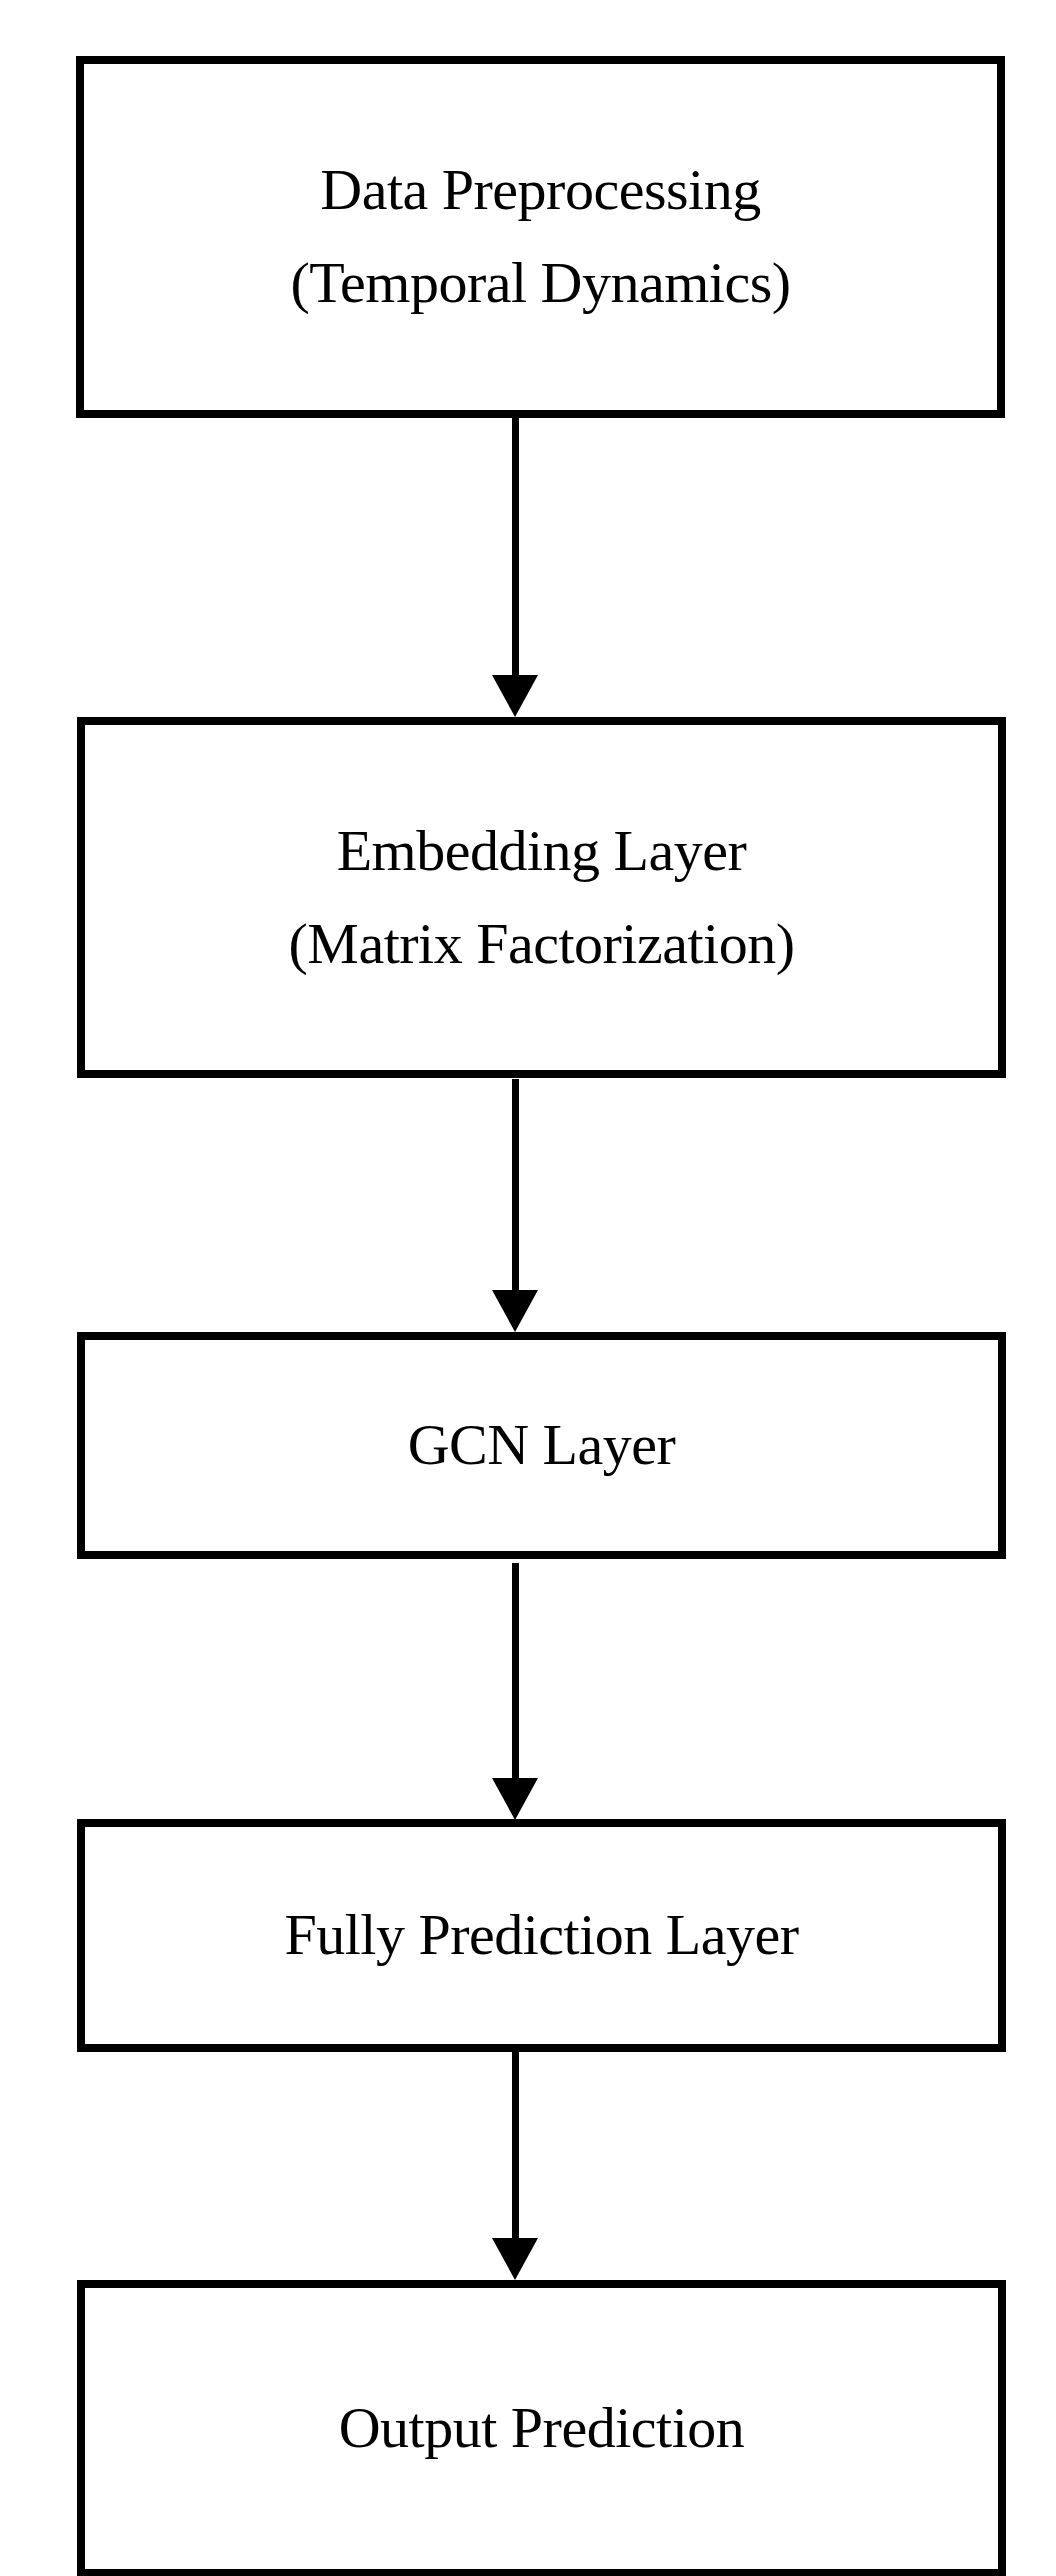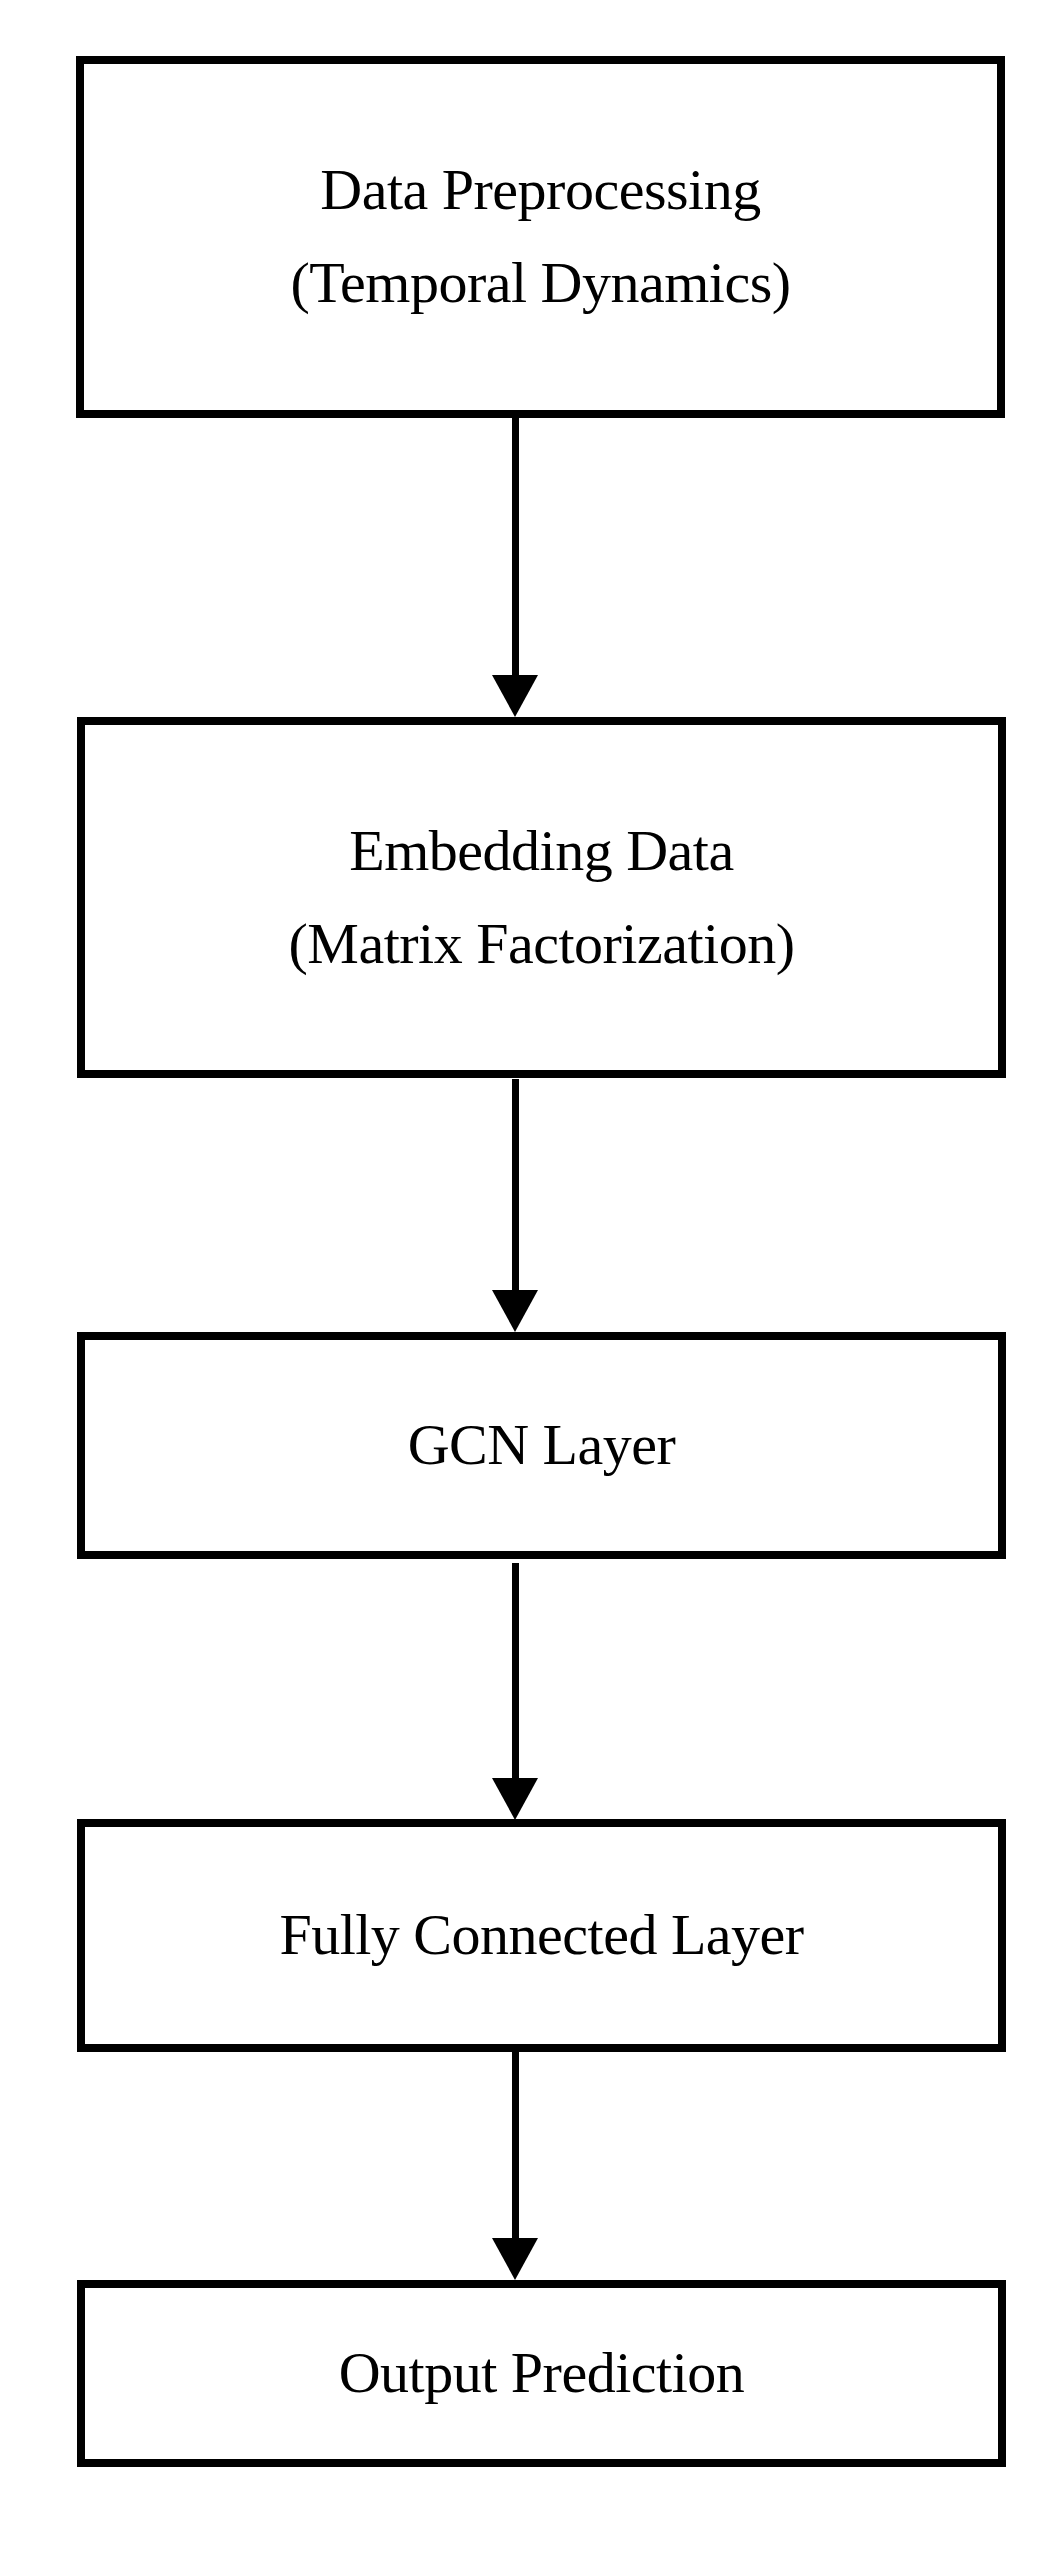--- a/index.html
+++ b/index.html
@@ -68,45 +68,45 @@
     <span class="node-line">Data Preprocessing</span>
     <span class="node-line">(Temporal Dynamics)</span>
   </div>
 
   <div class="edge" style="left:512px; top:418px; width:6.5px; height:299px;">
     <div class="edge-stem" style="height:257px;"></div>
     <div class="edge-head" style="left:-19.6px; top:257px;"></div>
   </div>
 
   <div class="node" style="left:77px; top:717px; width:929px; height:361px;">
-    <span class="node-line">Embedding Data</span>
+    <span class="node-line">Embedding Layer</span>
     <span class="node-line">(Matrix Factorization)</span>
   </div>
 
   <div class="edge" style="left:512px; top:1079px; width:6.5px; height:253px;">
     <div class="edge-stem" style="height:211px;"></div>
     <div class="edge-head" style="left:-19.6px; top:211px;"></div>
   </div>
 
   <div class="node" style="left:77px; top:1332px; width:929px; height:227px;">
     <span class="node-line">GCN Layer</span>
   </div>
 
   <div class="edge" style="left:512px; top:1563px; width:6.5px; height:257px;">
     <div class="edge-stem" style="height:215px;"></div>
     <div class="edge-head" style="left:-19.6px; top:215px;"></div>
   </div>
 
   <div class="node" style="left:77px; top:1819px; width:929px; height:233px;">
-    <span class="node-line">Fully Connected Layer</span>
+    <span class="node-line">Fully Prediction Layer</span>
   </div>
 
   <div class="edge" style="left:512px; top:2052px; width:6.5px; height:228px;">
     <div class="edge-stem" style="height:186px;"></div>
     <div class="edge-head" style="left:-19.6px; top:186px;"></div>
   </div>
 
-  <div class="node" style="left:77px; top:2280px; width:929px; height:187px;">
+  <div class="node" style="left:77px; top:2280px; width:929px; height:297px;">
     <span class="node-line">Output Prediction</span>
   </div>
 
 </div>
 
 
 </body></html>

